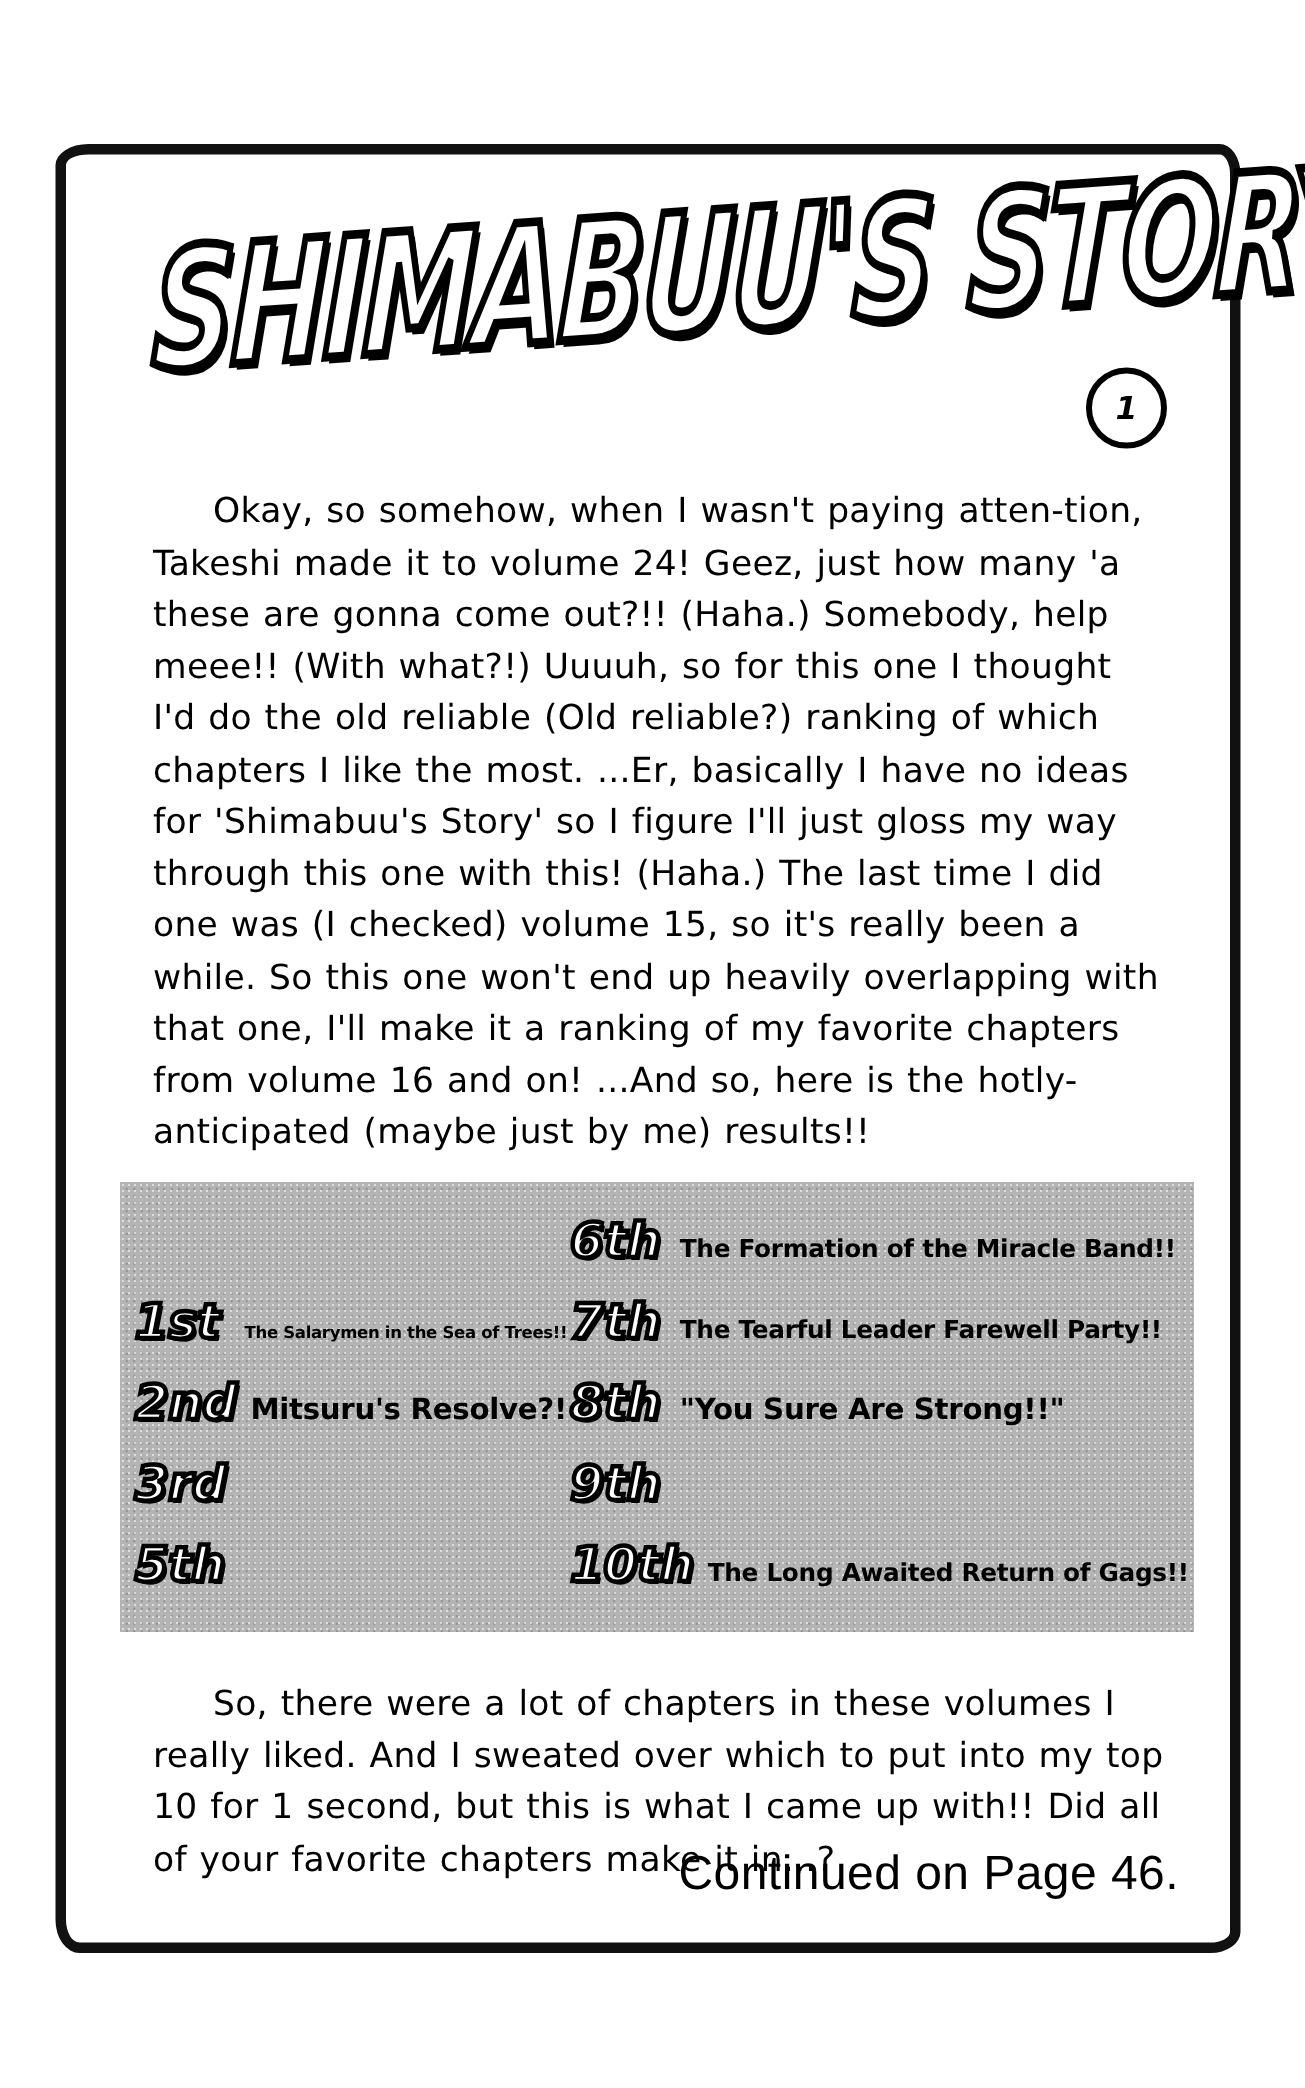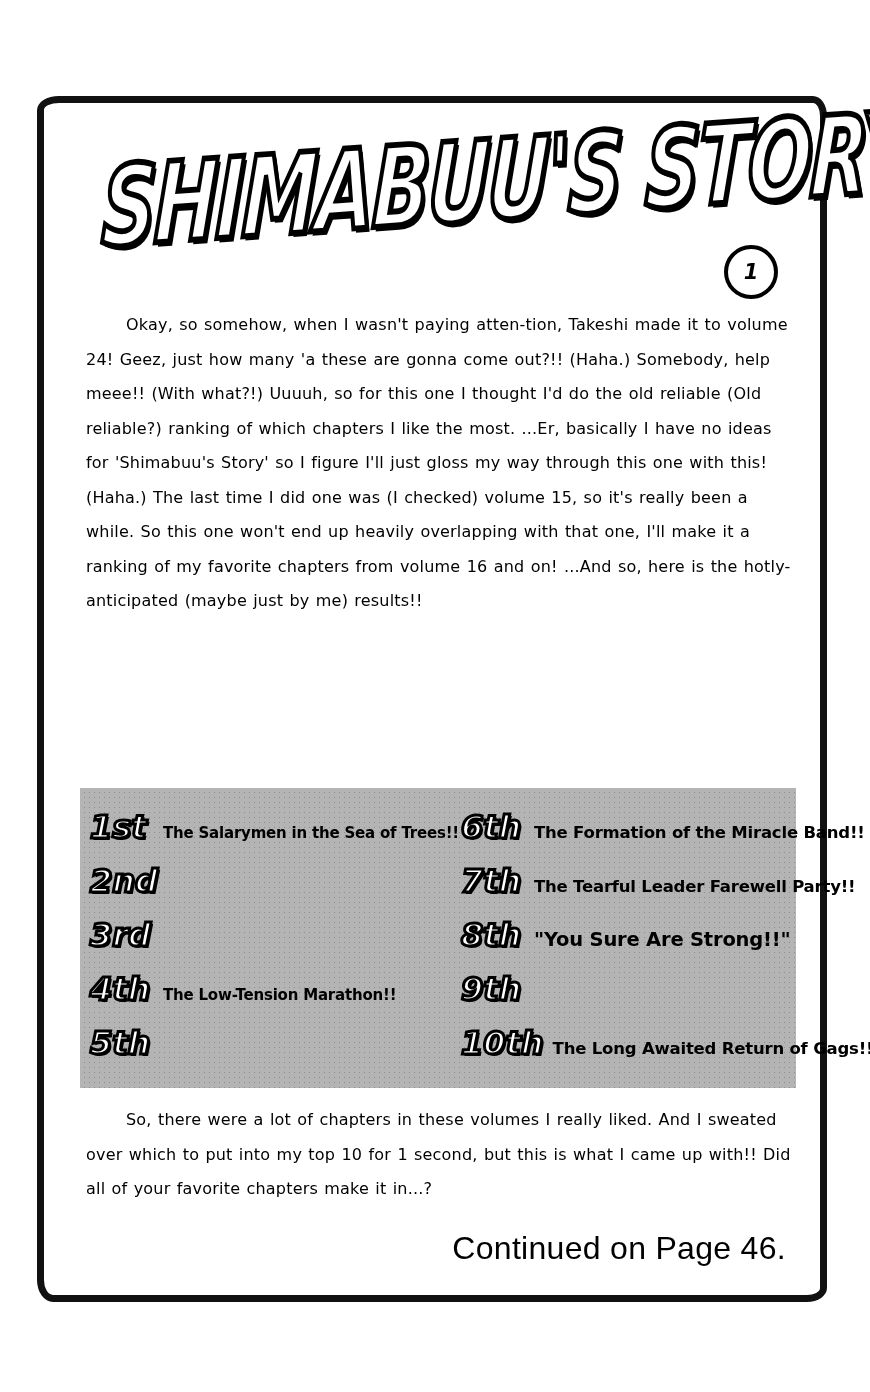--- a/index.html
+++ b/index.html
@@ -80,25 +80,25 @@
 
   
   .body-col {
     position: absolute;
     left: 42px;
     top: 205px;
     width: 706px;
   }
   .para {
     font-family: "DejaVu Sans", sans-serif;
-    font-size: 16px;
+    font-size: 23px;
     line-height: 34.5px;
     letter-spacing: 0.2px;
     text-indent: 40px;
-    margin: 0;
+    margin: 16px;
     word-spacing: 1px;
   }
 
   
   .rank-box {
     position: absolute;
     left: 36px;
     top: 685px;
     width: 716px;
     height: 300px;
@@ -139,21 +139,21 @@
   }
   .rank-num.wide { min-width: 82px; font-style: italic; }
   .rank-title {
     font-family: "DejaVu Sans", sans-serif;
     font-weight: bold;
     font-size: 19.5px;
     letter-spacing: -0.2px;
     color: #000000;
     white-space: nowrap;
   }
-  .rank-title.sm { font-size: 15px; }
+  .rank-title.sm { font-size: 11px; }
   .rank-title.xs { font-size: 16.5px; }
 
   
   .closing {
     position: absolute;
     left: 42px;
     top: 1000px;
     width: 712px;
   }
 
@@ -183,27 +183,24 @@
     </div>
 
     <div class="rank-box">
       <div class="rank-col left">
         <div class="rank-row">
           <span class="rank-num">1st</span>
           <span class="rank-title sm">The Salarymen in the Sea of Trees!!</span>
         </div>
         <div class="rank-row">
           <span class="rank-num">2nd</span>
+          <span class="rank-title">Mitsuru's Resolve?!</span>
         </div>
         <div class="rank-row">
           <span class="rank-num">3rd</span>
-        </div>
-        <div class="rank-row">
-          <span class="rank-num">4th</span>
-          <span class="rank-title sm">The Low-Tension Marathon!!</span>
         </div>
         <div class="rank-row">
           <span class="rank-num">5th</span>
         </div>
       </div>
       <div class="rank-col right">
         <div class="rank-row">
           <span class="rank-num">6th</span>
           <span class="rank-title xs">The Formation of the Miracle Band!!</span>
         </div>

